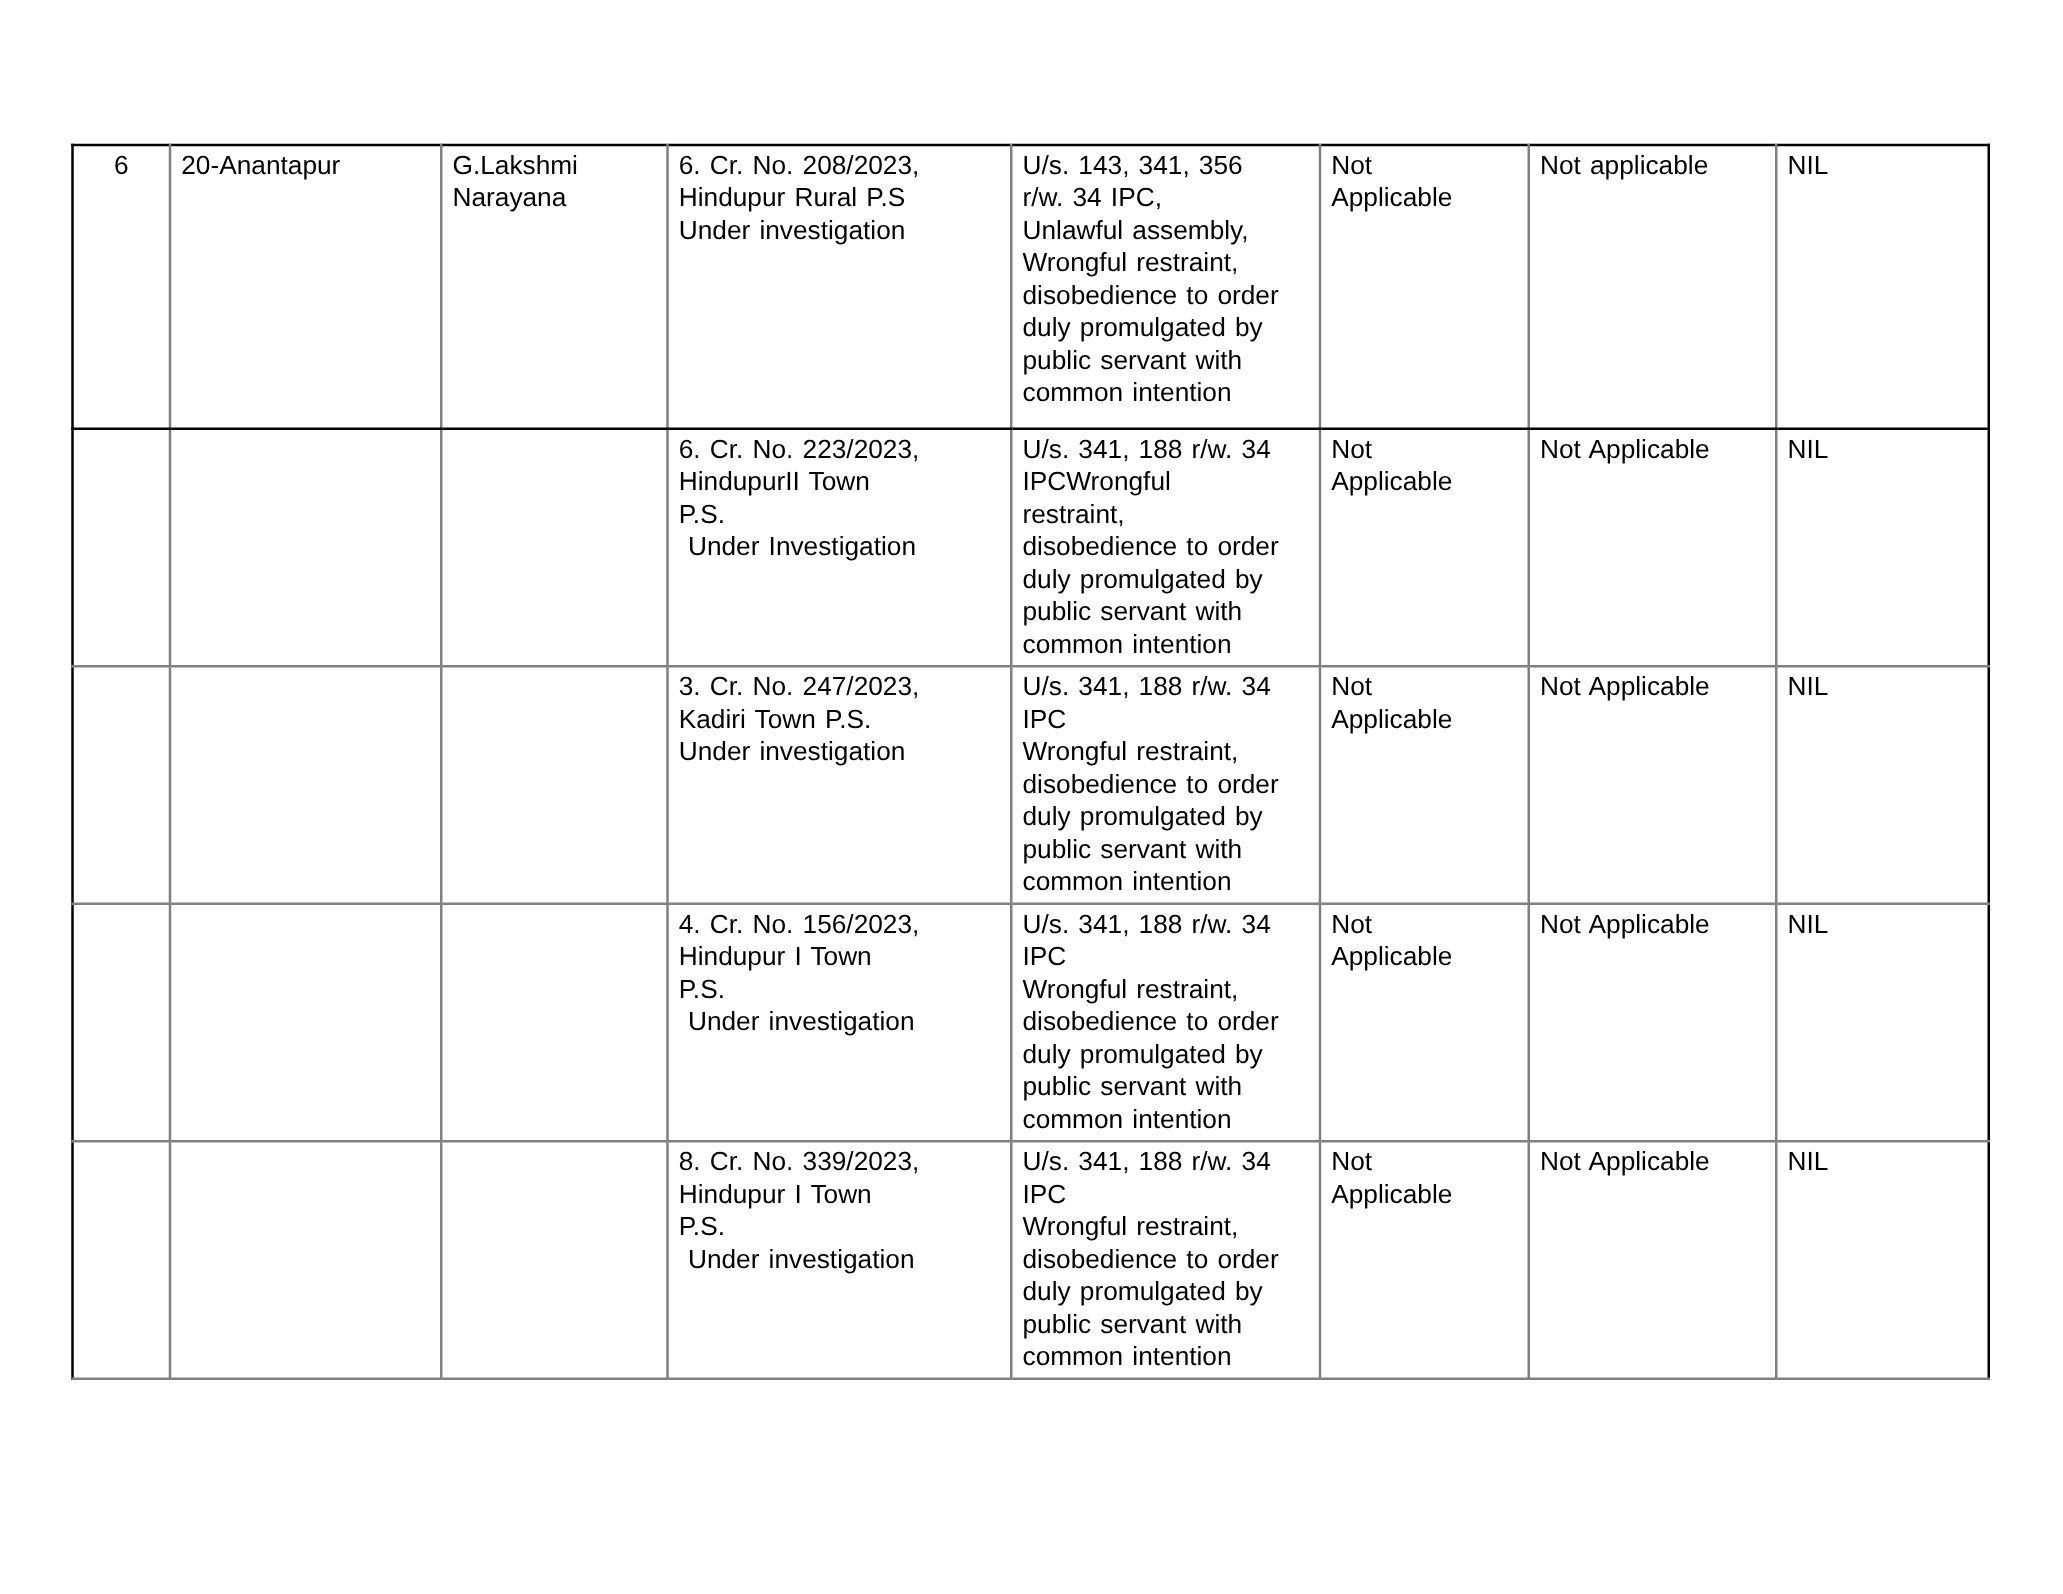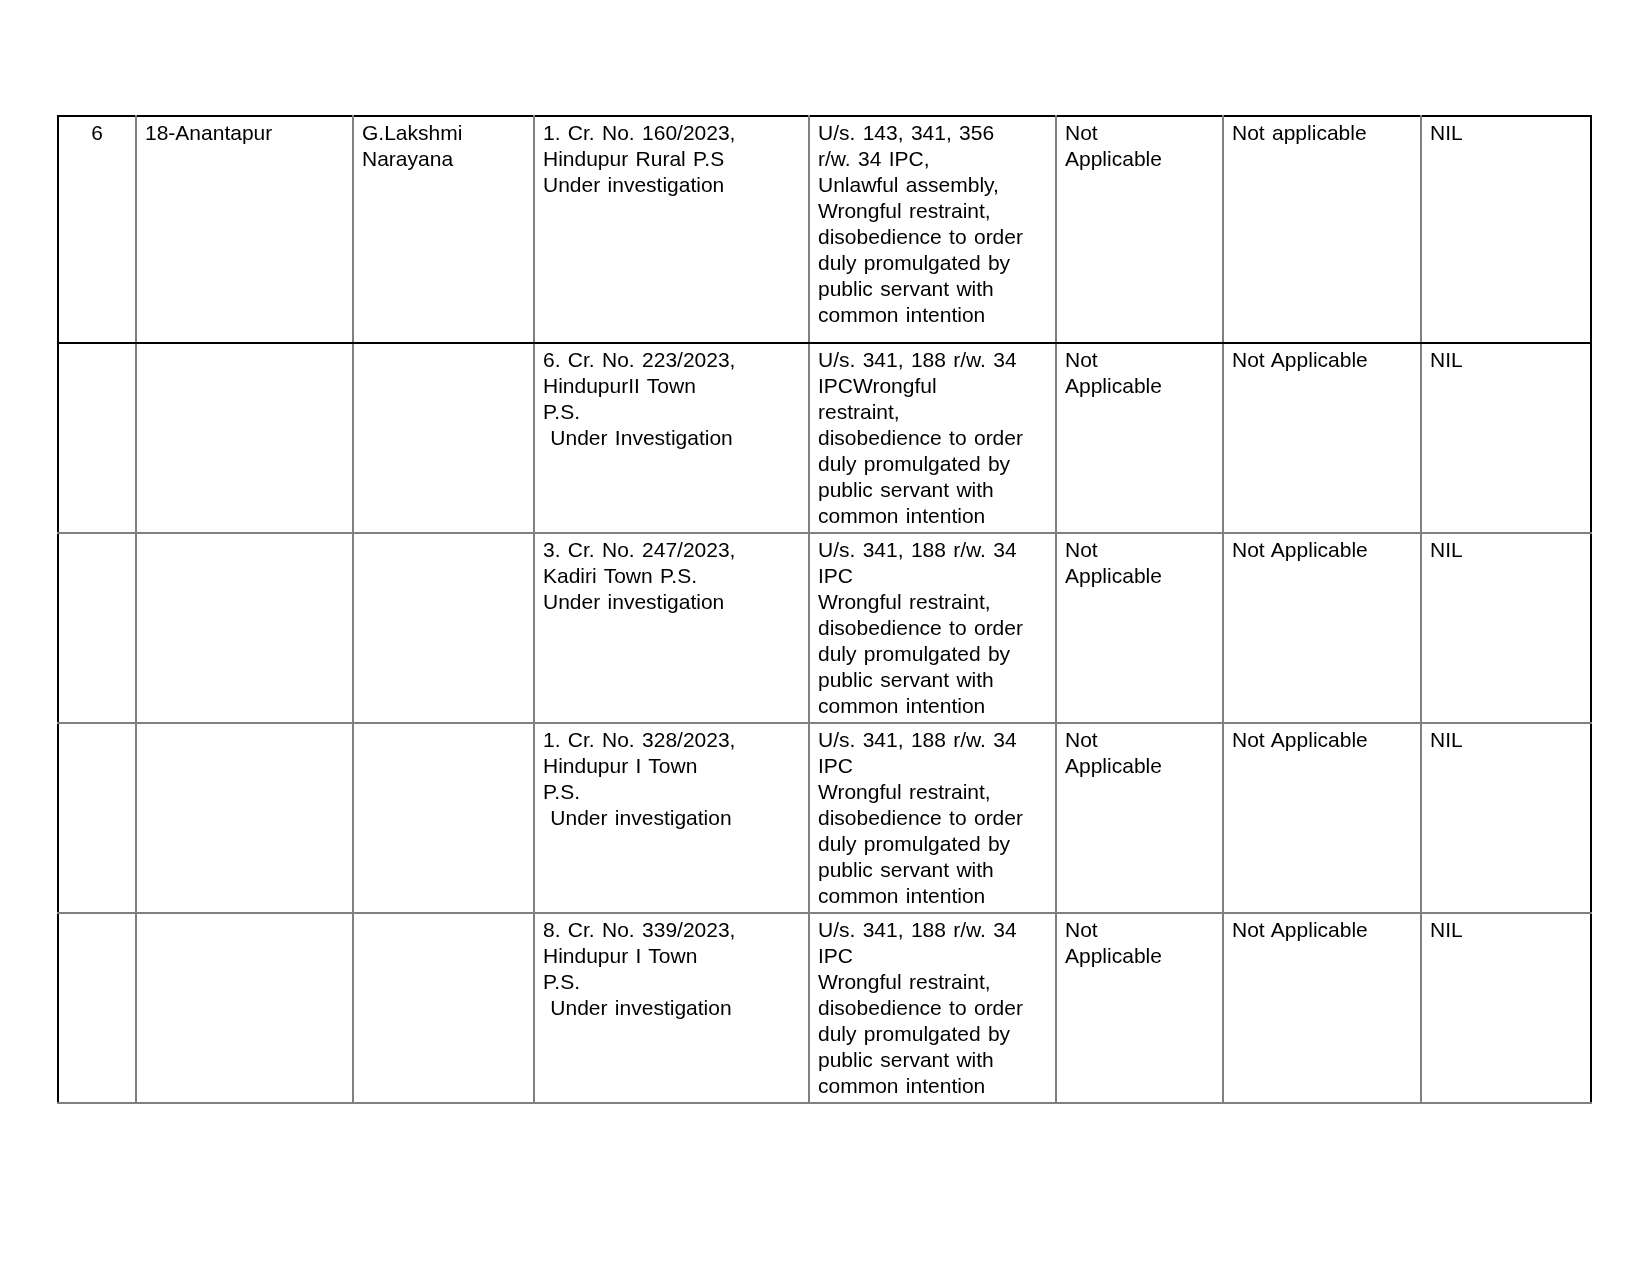--- a/index.html
+++ b/index.html
@@ -54,24 +54,24 @@
       <col style="width:181px">
       <col style="width:275px">
       <col style="width:247px">
       <col style="width:167px">
       <col style="width:198px">
       <col style="width:170px">
     </colgroup>
     <tbody>
       <tr style="height:227px">
         <td class="c0">6</td>
-        <td class="c1">18-Anantapur</td>
+        <td class="c1">20-Anantapur</td>
         <td class="c2">G.Lakshmi
 Narayana</td>
-        <td class="c3">1. Cr. No. 160/2023,
+        <td class="c3">6. Cr. No. 208/2023,
 Hindupur Rural P.S
 Under investigation</td>
         <td class="c4">U/s. 143, 341, 356
 r/w. 34 IPC,
 Unlawful assembly,
 Wrongful restraint,
 disobedience to order
 duly promulgated by
 public servant with
 common intention</td>
@@ -116,21 +116,21 @@
 common intention</td>
         <td class="c5">Not
 Applicable</td>
         <td class="c6">Not Applicable</td>
         <td class="c7">NIL</td>
       </tr>
       <tr style="height:190px">
         <td class="c0"></td>
         <td class="c1"></td>
         <td class="c2"></td>
-        <td class="c3">1. Cr. No. 328/2023,
+        <td class="c3">4. Cr. No. 156/2023,
 Hindupur I Town
 P.S.
  Under investigation</td>
         <td class="c4">U/s. 341, 188 r/w. 34
 IPC
 Wrongful restraint,
 disobedience to order
 duly promulgated by
 public servant with
 common intention</td>

